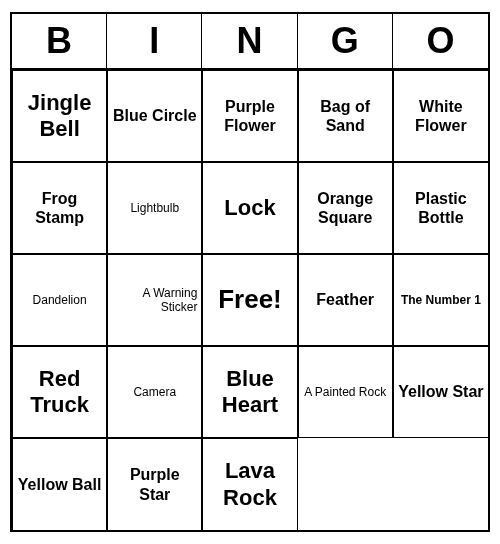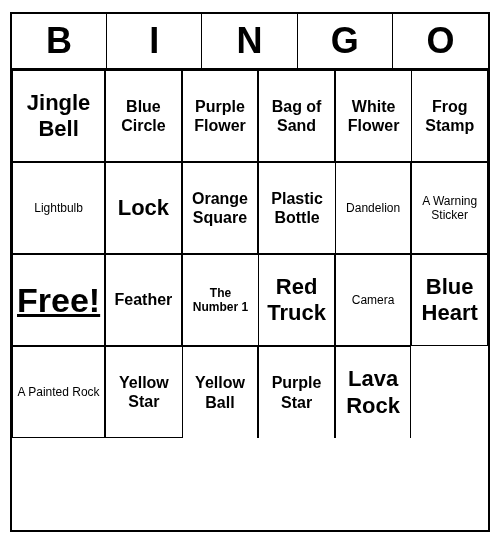--- a/index.html
+++ b/index.html
@@ -26,21 +26,21 @@
       font-size: 36px;
       font-weight: bold;
       padding: 6px 0;
       border-right: 1px solid #000;
     }
     .bingo-header-cell:last-child {
       border-right: none;
     }
     .bingo-grid {
       display: grid;
-      grid-template-columns: repeat(6, 1fr);
+      grid-template-columns: repeat(5, 1fr);
       grid-template-rows: repeat(5, 1fr);
     }
     .bingo-cell {
       border: 1px solid #000;
       min-height: 92px;
       display: flex;
       align-items: center;
       justify-content: center;
       text-align: center;
       padding: 4px;
@@ -57,25 +57,25 @@
     .bingo-cell.large {
       font-size: 22px;
       font-weight: bold;
     }
     .bingo-cell.medium {
       font-size: 16px;
       font-weight: bold;
     }
     .bingo-cell.small {
       font-size: 12px;
+      text-align: right;
     }
     .bingo-cell.free {
-      font-size: 34px;
+      font-size: 26px;
       font-weight: bold;
-      text-decoration: underline;
     }
   </style>
 </head>
 <body>
 
 <div class="bingo-card">
   <div class="bingo-header">
   <div class="bingo-header-cell">B</div>
       <div class="bingo-header-cell">I</div>
       <div class="bingo-header-cell">N</div>

